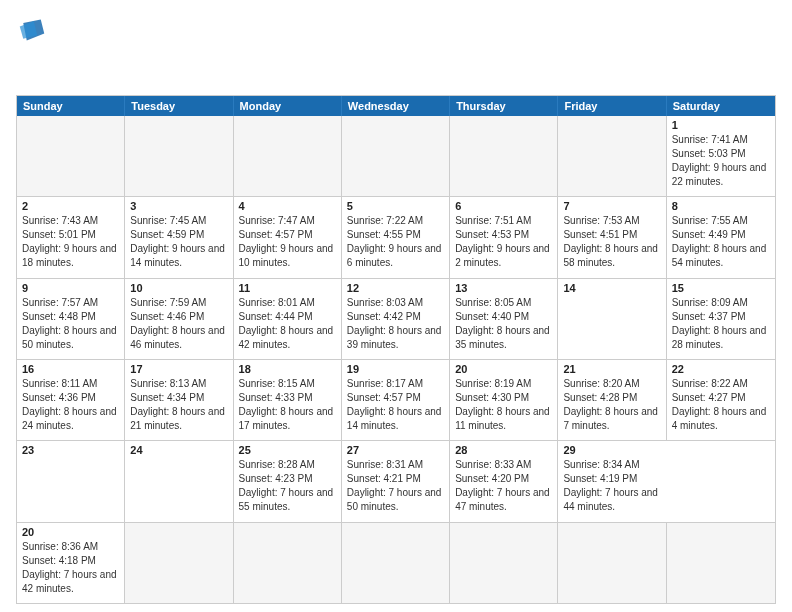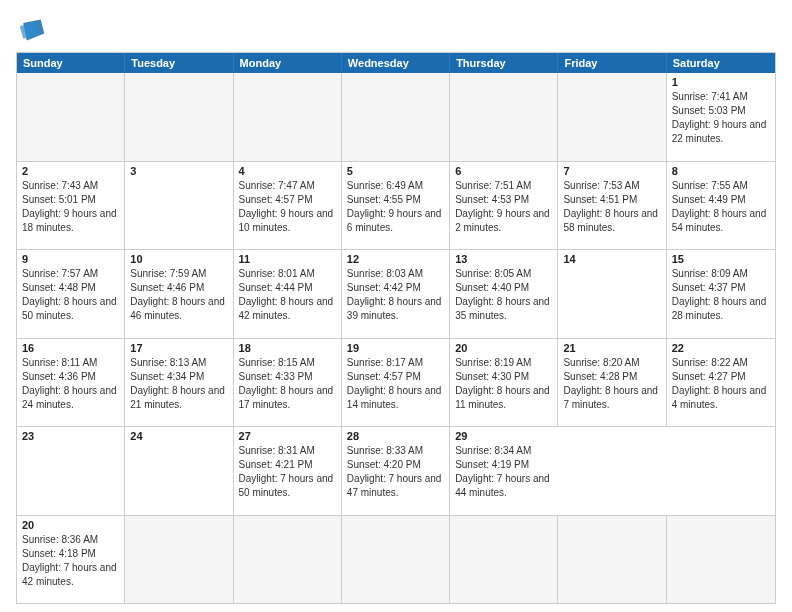--- a/index.html
+++ b/index.html
@@ -49,20 +49,21 @@
     }
     .subtitle {
       font-size: 13px;
       color: #555;
     }
     .calendar {
       flex: 1;
       border: 1px solid #ccc;
       display: flex;
       flex-direction: column;
+      margin-top: 43px;
     }
     .cal-header {
       display: grid;
       grid-template-columns: repeat(7, 1fr);
       background: #1a6baf;
     }
     .cal-header-cell {
       color: #fff;
       font-size: 11px;
       font-weight: bold;
@@ -157,31 +158,35 @@
         <div class="cal-row">
           <div class="cal-cell">
             <span class="day-num">2</span>
             <div class="day-info">Sunrise: 7:43 AM
 Sunset: 5:01 PM
 Daylight: 9 hours
 and 18 minutes.</div>
           </div>
           <div class="cal-cell">
             <span class="day-num">3</span>
+            <div class="day-info">Sunrise: 7:45 AM
+Sunset: 4:59 PM
+Daylight: 9 hours
+and 14 minutes.</div>
           </div>
           <div class="cal-cell">
             <span class="day-num">4</span>
             <div class="day-info">Sunrise: 7:47 AM
 Sunset: 4:57 PM
 Daylight: 9 hours
 and 10 minutes.</div>
           </div>
           <div class="cal-cell">
             <span class="day-num">5</span>
-            <div class="day-info">Sunrise: 6:49 AM
+            <div class="day-info">Sunrise: 7:22 AM
 Sunset: 4:55 PM
 Daylight: 9 hours
 and 6 minutes.</div>
           </div>
           <div class="cal-cell">
             <span class="day-num">6</span>
             <div class="day-info">Sunrise: 7:51 AM
 Sunset: 4:53 PM
 Daylight: 9 hours
 and 2 minutes.</div>
@@ -298,20 +303,27 @@
 Daylight: 8 hours
 and 4 minutes.</div>
           </div>
         </div>
         <div class="cal-row">
           <div class="cal-cell">
             <span class="day-num">23</span>
           </div>
           <div class="cal-cell">
             <span class="day-num">24</span>
+          </div>
+          <div class="cal-cell">
+            <span class="day-num">25</span>
+            <div class="day-info">Sunrise: 8:28 AM
+Sunset: 4:23 PM
+Daylight: 7 hours
+and 55 minutes.</div>
           </div>
           <div class="cal-cell">
             <span class="day-num">27</span>
             <div class="day-info">Sunrise: 8:31 AM
 Sunset: 4:21 PM
 Daylight: 7 hours
 and 50 minutes.</div>
           </div>
           <div class="cal-cell">
             <span class="day-num">28</span>

